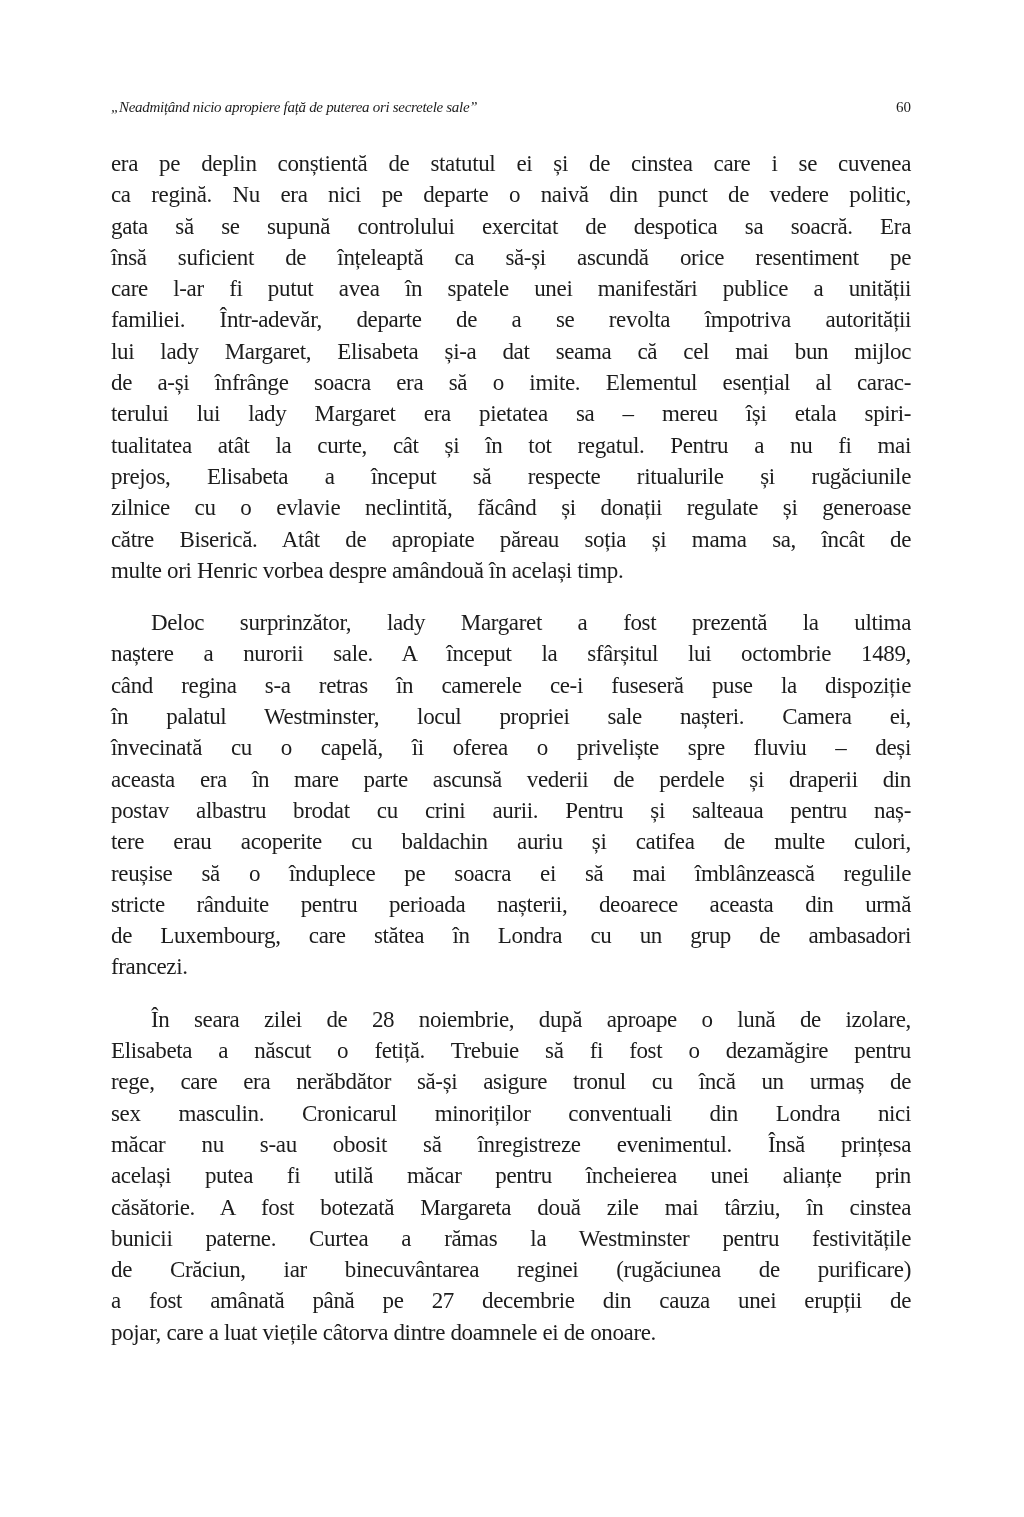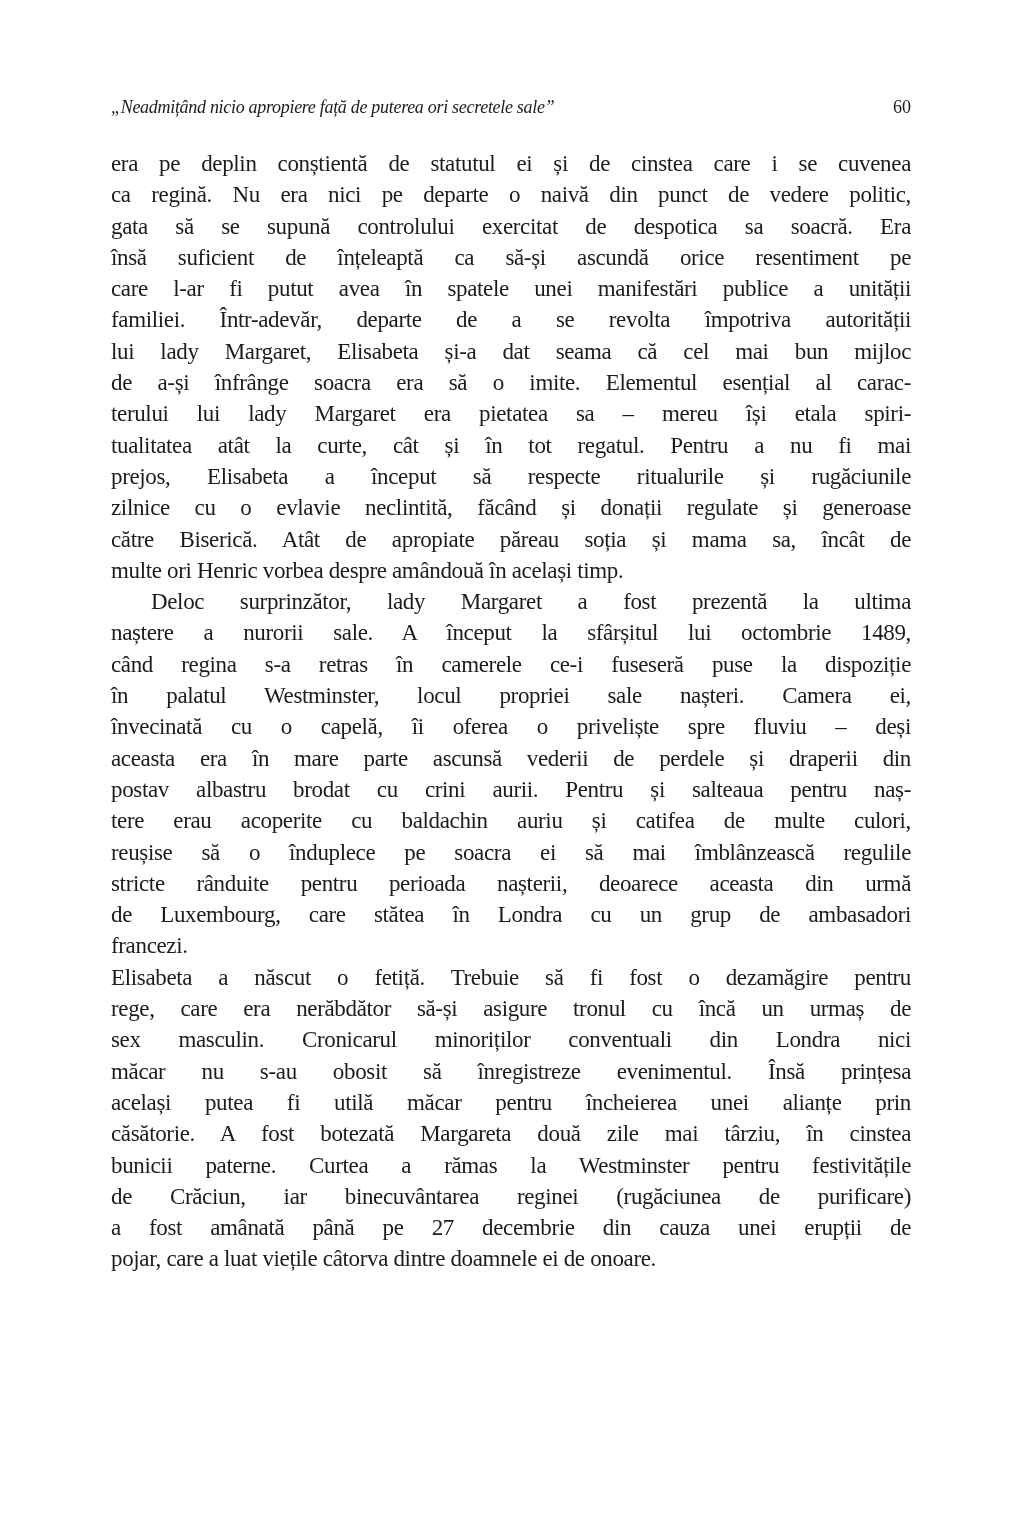--- a/index.html
+++ b/index.html
@@ -20,21 +20,21 @@
       top: 0;
       width: 800px;
     }
     .running-head {
       position: absolute;
       top: 92px;
       left: 0;
       width: 800px;
       height: 30px;
       font-family: "Liberation Serif", serif;
-      font-size: 18px;
+      font-size: 15px;
       line-height: 30px;
     }
     .running-title {
       position: absolute;
       left: 0;
       top: 0;
       font-style: italic;
       letter-spacing: -0.3px;
     }
     .page-number {
@@ -57,20 +57,21 @@
       height: 31.3px;
       white-space: nowrap;
       text-align: justify;
       text-align-last: justify;
     }
     .line.last {
       text-align-last: left;
     }
     .line.indent {
       padding-left: 40px;
+      margin-top: 21px;
     }
   </style>
 </head>
 <body>
 
 <div class="page">
   <div class="running-head">
     <span class="running-title">„Neadmițând nicio apropiere față de puterea ori secretele sale”</span>
     <span class="page-number">60</span>
   </div>
@@ -99,20 +100,21 @@
         <span class="line">învecinată cu o capelă, îi oferea o priveliște spre fluviu – deși</span>
         <span class="line">aceasta era în mare parte ascunsă vederii de perdele și draperii din</span>
         <span class="line">postav albastru brodat cu crini aurii. Pentru și salteaua pentru naș-</span>
         <span class="line">tere erau acoperite cu baldachin auriu și catifea de multe culori,</span>
         <span class="line">reușise să o înduplece pe soacra ei să mai îmblânzească regulile</span>
         <span class="line">stricte rânduite pentru perioada nașterii, deoarece aceasta din urmă</span>
         <span class="line">de Luxembourg, care stătea în Londra cu un grup de ambasadori</span>
         <span class="line last">francezi.</span>
       </div>
       <div>
+        <span class="line indent">În seara zilei de 28 noiembrie, după aproape o lună de izolare,</span>
         <span class="line">Elisabeta a născut o fetiță. Trebuie să fi fost o dezamăgire pentru</span>
         <span class="line">rege, care era nerăbdător să-și asigure tronul cu încă un urmaș de</span>
         <span class="line">sex masculin. Cronicarul minoriților conventuali din Londra nici</span>
         <span class="line">măcar nu s-au obosit să înregistreze evenimentul. Însă prințesa</span>
         <span class="line">același putea fi utilă măcar pentru încheierea unei alianțe prin</span>
         <span class="line">căsătorie. A fost botezată Margareta două zile mai târziu, în cinstea</span>
         <span class="line">bunicii paterne. Curtea a rămas la Westminster pentru festivitățile</span>
         <span class="line">de Crăciun, iar binecuvântarea reginei (rugăciunea de purificare)</span>
         <span class="line">a fost amânată până pe 27 decembrie din cauza unei erupții de</span>
         <span class="line last">pojar, care a luat viețile câtorva dintre doamnele ei de onoare.</span>

